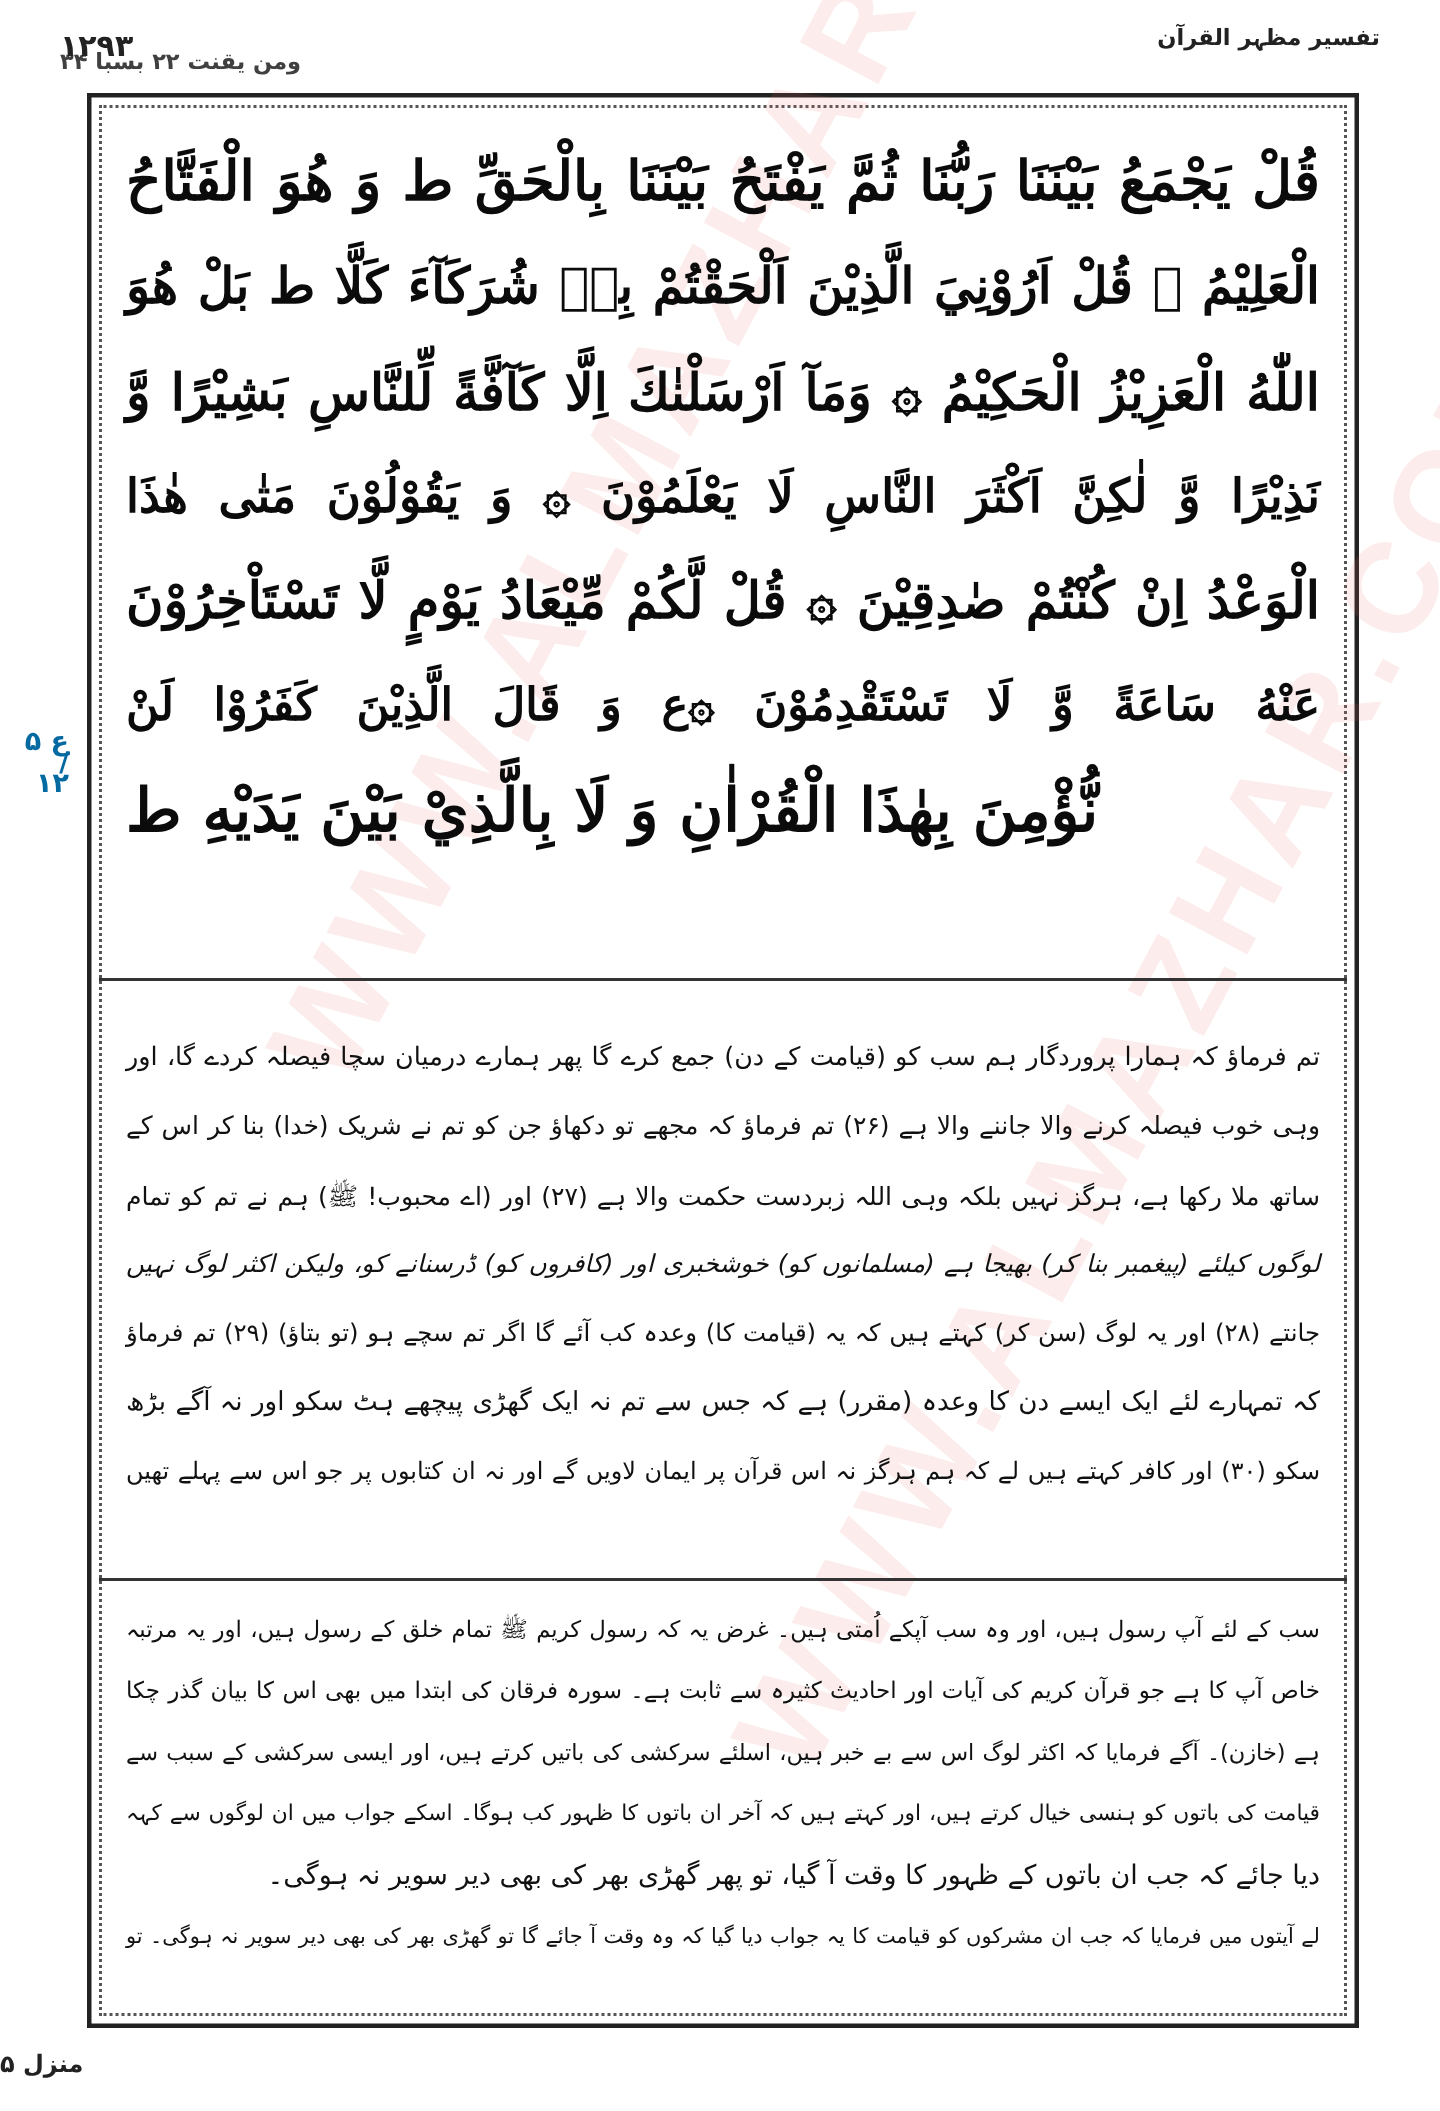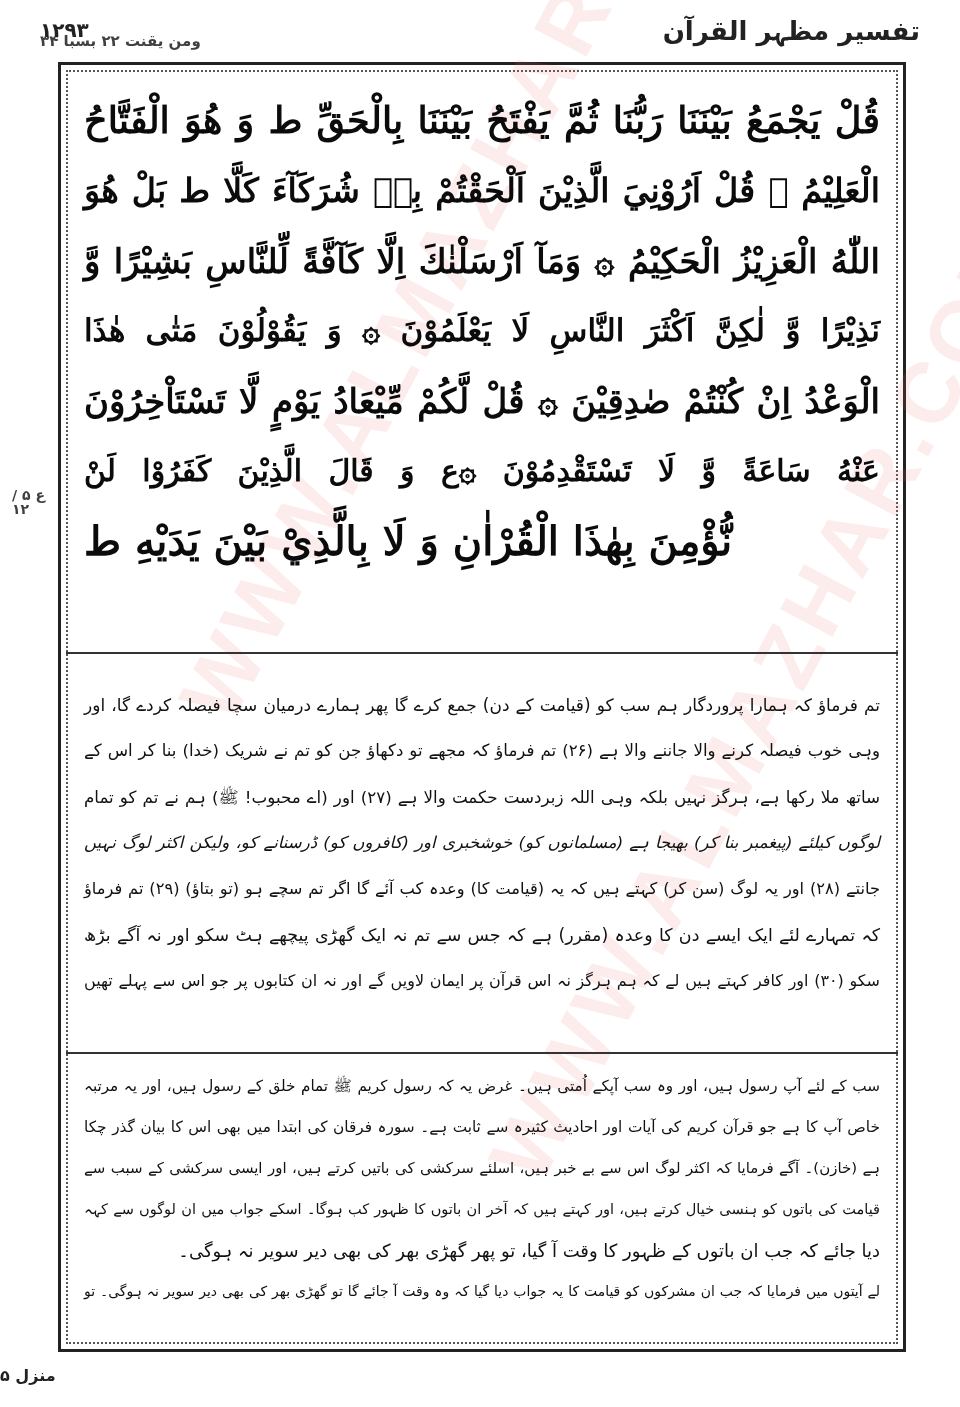--- a/index.html
+++ b/index.html
@@ -13,21 +13,21 @@
   }
   .header .left {
     position: absolute; left: 0; top: 20px; font-size: 15px; font-weight: bold;
     direction: rtl; color: #404040; text-align: center;
   }
   .header .center {
     position: absolute; left: 0; right: 0; top: 6px; text-align: left;
     font-size: 20px; font-weight: bold; color: #222;
   }
   .header .right {
-    position: absolute; right: 0; top: 4px; font-size: 26px; font-weight: bold;
+    position: absolute; right: 0; top: 4px; font-size: 15px; font-weight: bold;
     direction: rtl; color: #222; margin-left: 40px;
   }
   .frame-outer {
     position: absolute; left: 58px; top: 62px; width: 848px; height: 1290px;
     border: 3px solid #222; box-sizing: border-box;
   }
   .frame-inner {
     position: absolute; left: 66px; top: 70px; width: 832px; height: 1274px;
     border: 2px dotted #555; box-sizing: border-box;
   }
@@ -51,21 +51,21 @@
     top: 676px; height: 390px; padding: 6px 14px 0 14px;
     font-family: "DejaVu Sans", sans-serif; font-size: 20px; line-height: 46px;
   }
   .comm {
     top: 1060px; height: 280px; padding: 6px 14px 0 14px;
     font-family: "DejaVu Sans", sans-serif; font-size: 18px; line-height: 41px;
   }
   .comm .line.last-short { text-align-last: right; }
   .margin-mark {
     position: absolute; left: 12px; top: 488px; width: 34px; height: 40px;
-    font-size: 14px; font-weight: bold; color: #404040; direction: rtl; text-align: left;
+    font-size: 18px; font-weight: bold; color: #0369a1; direction: rtl; text-align: right;
     line-height: 14px;
   }
   .watermark {
     position: absolute; left: 160px; top: 690px; transform: rotate(-62deg);
     transform-origin: left top; font-size: 86px; font-weight: bold;
     color: rgba(230, 110, 100, 0.13); letter-spacing: 6px; white-space: nowrap;
     pointer-events: none; font-family: "Liberation Sans", sans-serif;
   }
   .watermark.w2 { left: 470px; top: 1150px; }
   .footer {

